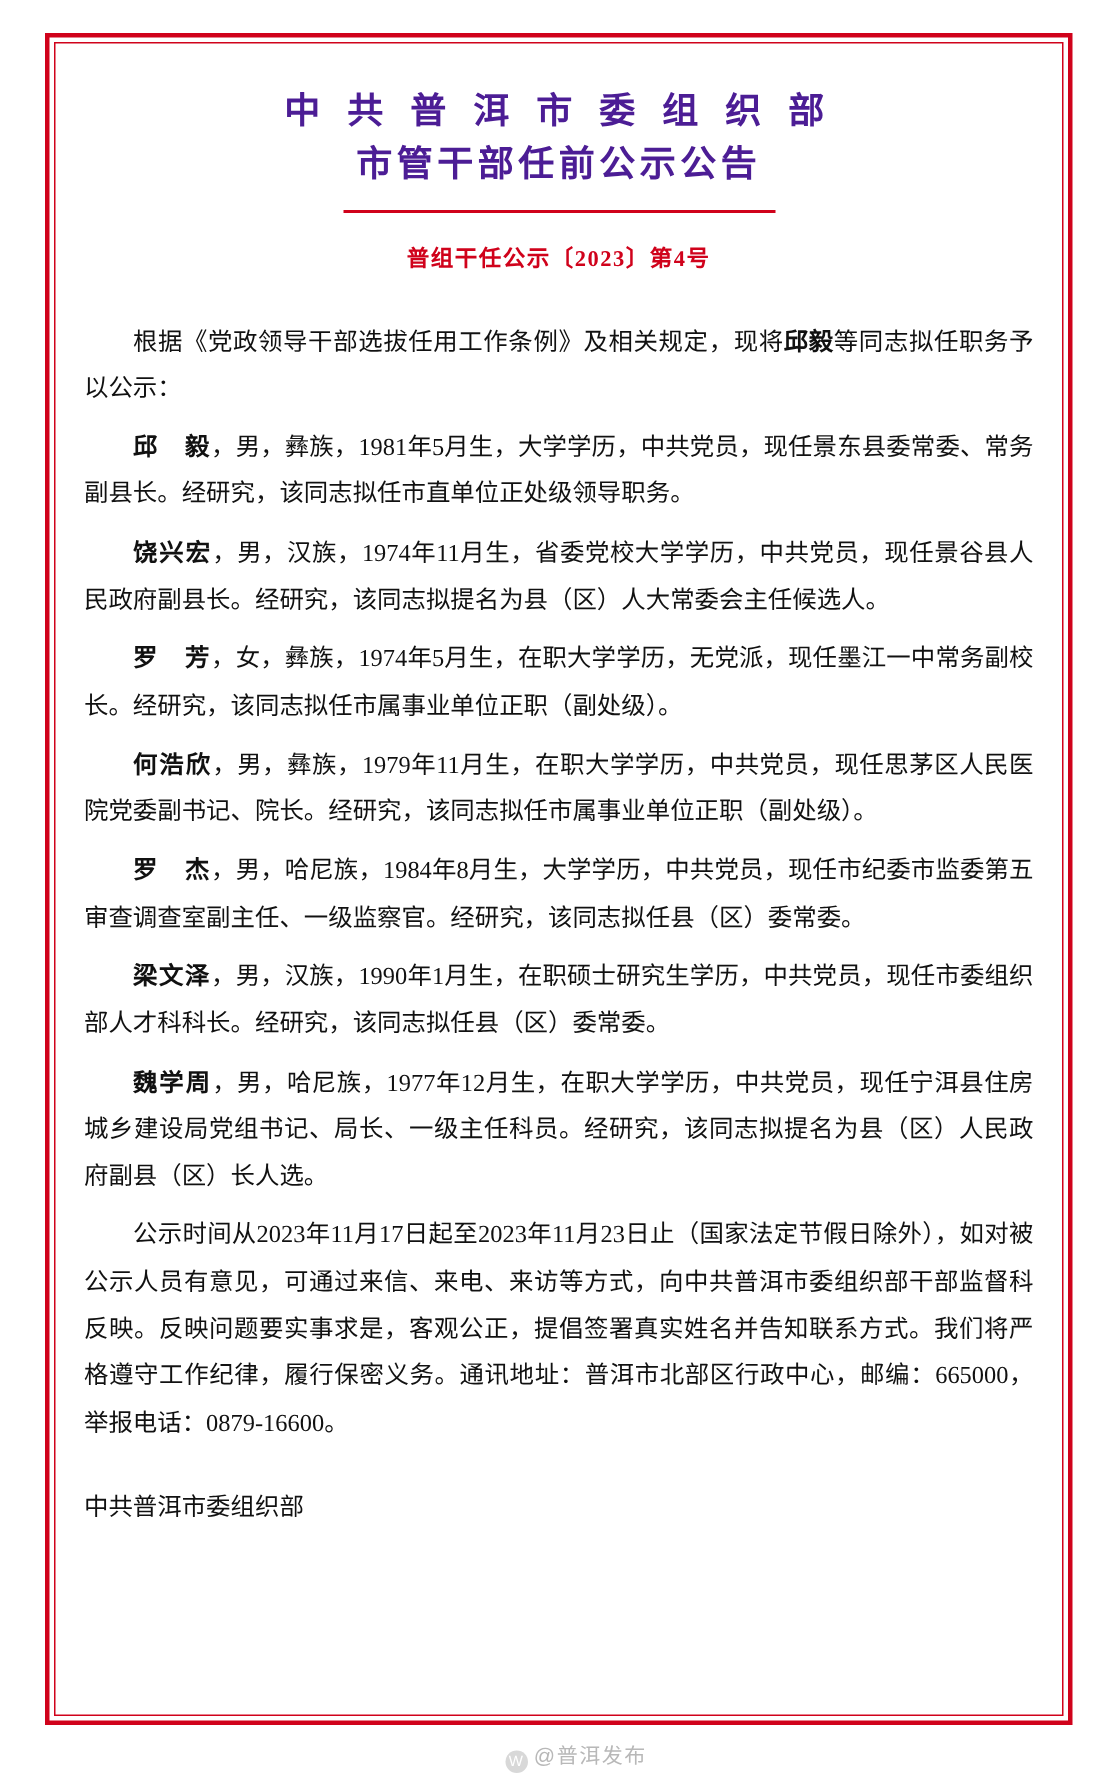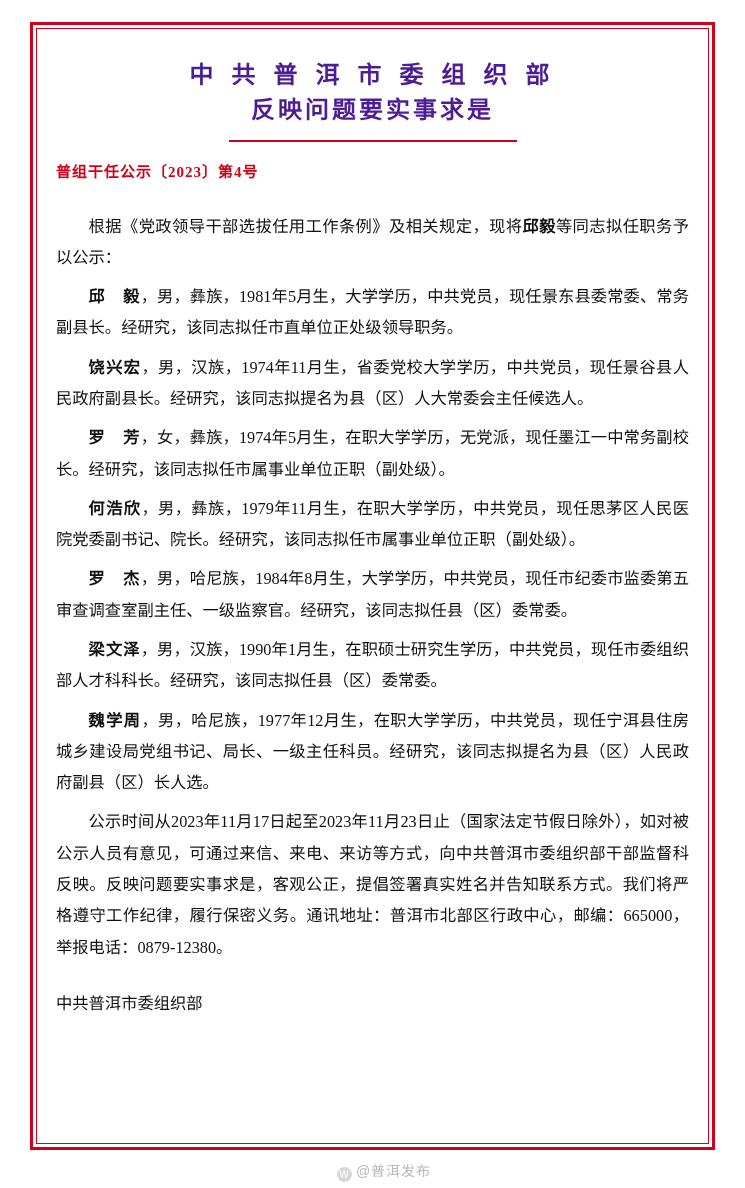--- a/index.html
+++ b/index.html
@@ -61,20 +61,21 @@
     letter-spacing: 3px;
     display: block;
   }
   .title-rule {
     width: 288px;
     height: 2px;
     background: #d0021b;
     margin: 12px auto 0 auto;
   }
   .doc-number {
+    text-align: center;
     color: #d0021b;
     font-weight: bold;
     font-size: 15px;
     letter-spacing: 1px;
     margin-top: 18px;
   }
   .body-text {
     margin-top: 30px;
     font-size: 16.3px;
     line-height: 1.92;
@@ -135,21 +136,21 @@
 
 <div class="page">
 
   <div class="frame-outer"></div>
   <div class="frame-inner"></div>
 
   <div class="content">
 
     <div class="doc-title">
       <span>中 共 普 洱 市 委 组 织 部</span>
-      <span class="line2">反映问题要实事求是</span>
+      <span class="line2">市管干部任前公示公告</span>
     </div>
 
     <div class="title-rule"></div>
 
     <div class="doc-number">普组干任公示〔2023〕第4号</div>
 
     <div class="body-text">
 
       <p class="para spaced"><span>根据《党政领导干部选拔任用工作条例》及相关规定，现将</span><span class="name-inline">邱毅</span><span>等同志拟任职务予以公示：</span></p>
 
@@ -161,21 +162,21 @@
 
       <p class="para spaced"><span class="name">何浩欣</span><span>，男，彝族，1979年11月生，在职大学学历，中共党员，现任思茅区人民医院党委副书记、院长。经研究，该同志拟任市属事业单位正职（副处级）。</span></p>
 
       <p class="para spaced"><span class="name">罗　杰</span><span>，男，哈尼族，1984年8月生，大学学历，中共党员，现任市纪委市监委第五审查调查室副主任、一级监察官。经研究，该同志拟任县（区）委常委。</span></p>
 
       <p class="para spaced"><span class="name">梁文泽</span><span>，男，汉族，1990年1月生，在职硕士研究生学历，中共党员，现任市委组织部人才科科长。经研究，该同志拟任县（区）委常委。</span></p>
 
 
       <p class="para spaced"><span class="name">魏学周</span><span>，男，哈尼族，1977年12月生，在职大学学历，中共党员，现任宁洱县住房城乡建设局党组书记、局长、一级主任科员。经研究，该同志拟提名为县（区）人民政府副县（区）长人选。</span></p>
 
-      <p class="para">公示时间从2023年11月17日起至2023年11月23日止（国家法定节假日除外），如对被公示人员有意见，可通过来信、来电、来访等方式，向中共普洱市委组织部干部监督科反映。反映问题要实事求是，客观公正，提倡签署真实姓名并告知联系方式。我们将严格遵守工作纪律，履行保密义务。通讯地址：普洱市北部区行政中心，邮编：665000，举报电话：0879-12380。</p>
+      <p class="para">公示时间从2023年11月17日起至2023年11月23日止（国家法定节假日除外），如对被公示人员有意见，可通过来信、来电、来访等方式，向中共普洱市委组织部干部监督科反映。反映问题要实事求是，客观公正，提倡签署真实姓名并告知联系方式。我们将严格遵守工作纪律，履行保密义务。通讯地址：普洱市北部区行政中心，邮编：665000，举报电话：0879-16600。</p>
 
     </div>
 
     <div class="sign">
       <div>中共普洱市委组织部</div>
     </div>
 
   </div>
 
   <div class="watermark">

